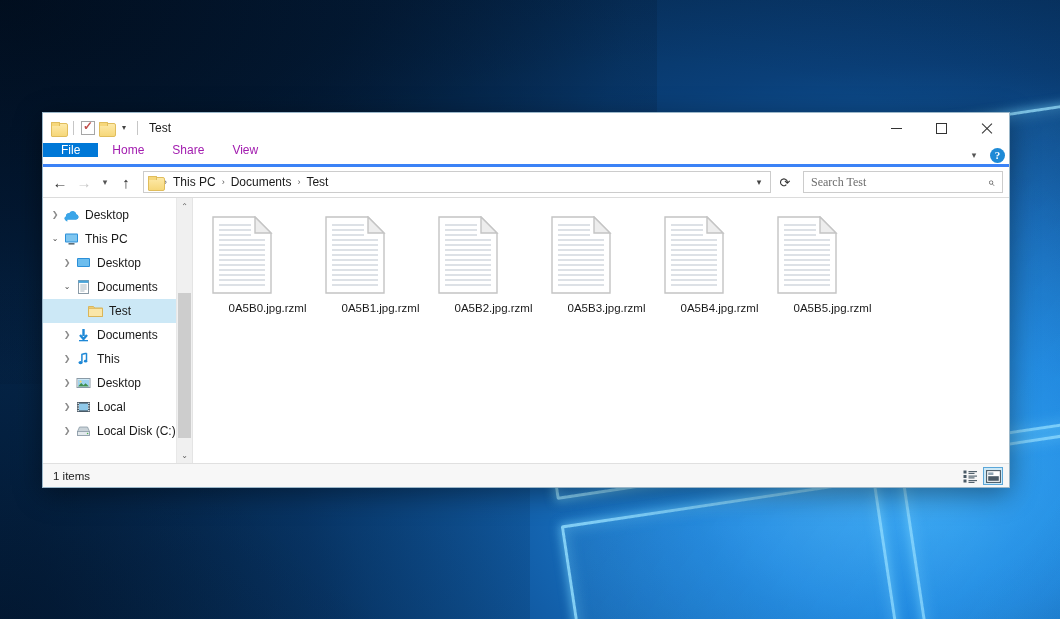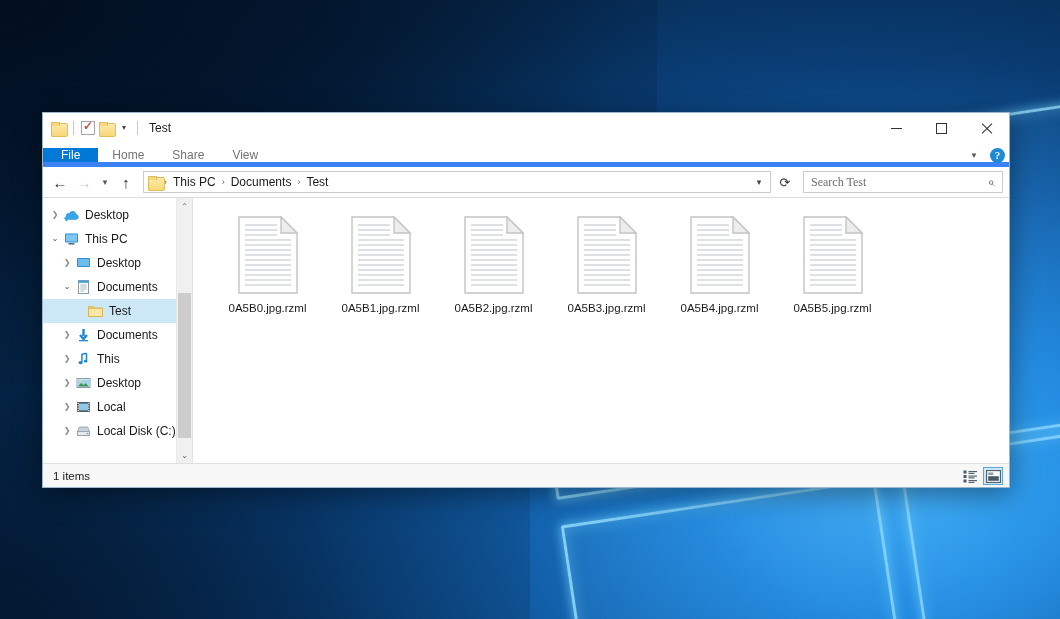--- a/index.html
+++ b/index.html
@@ -122,28 +122,28 @@
   }
   .glyph-close::before, .glyph-close::after {
     content: ""; position: absolute; left: 0; top: 6px; width: 14px; height: 1px; background: #333;
   }
   .glyph-close::before { transform: rotate(45deg); }
   .glyph-close::after  { transform: rotate(-45deg); }
 
   
   .ribbon {
     height: 24px; flex: 0 0 24px;
-    display: flex; align-items: flex-end;
+    display: flex; align-items: flex-start;
     background: #ffffff;
-    border-bottom: 5px solid #3b82f6;
+    border-bottom: 3px solid #3b82f6;
     position: relative;
   }
   .tab {
     padding: 0 14px; display: flex; align-items: center;
-    font-size: 12px; color: #737373; cursor: default;
+    font-size: 12px; color: #a21caf; cursor: default;
   }
   .tab.file { background: #0078d7; color: #ffffff; padding: 0 18px; }
   .ribbon-right {
     position: absolute; right: 4px; top: 0; height: 24px;
     display: flex; align-items: center; gap: 8px;
   }
   .ribbon-chev { font-size: 9px; color: #555; width: 16px; text-align: center; }
   .help-btn {
     width: 15px; height: 15px; border-radius: 50%;
     background: #1e8ad6; color: #fff; font-size: 11px; font-weight: bold;
@@ -244,21 +244,21 @@
 
   
   .content {
     flex: 1 1 auto; background: #ffffff;
     padding: 16px 10px 0 18px;
     overflow: hidden;
   }
   .filegrid { display: flex; flex-wrap: wrap; gap: 0; }
   .fileitem {
     width: 113px; height: 120px;
-    display: flex; flex-direction: column; align-items: center;
+    display: flex; flex-direction: column; 
     padding-top: 2px;
   }
   .doc-icon { width: 62px; height: 78px; display: block; }
   .file-label {
     margin-top: 8px; font-size: 11.5px; color: #1a1a1a;
     text-align: center; white-space: nowrap;
   }
 
   
   .statusbar {

